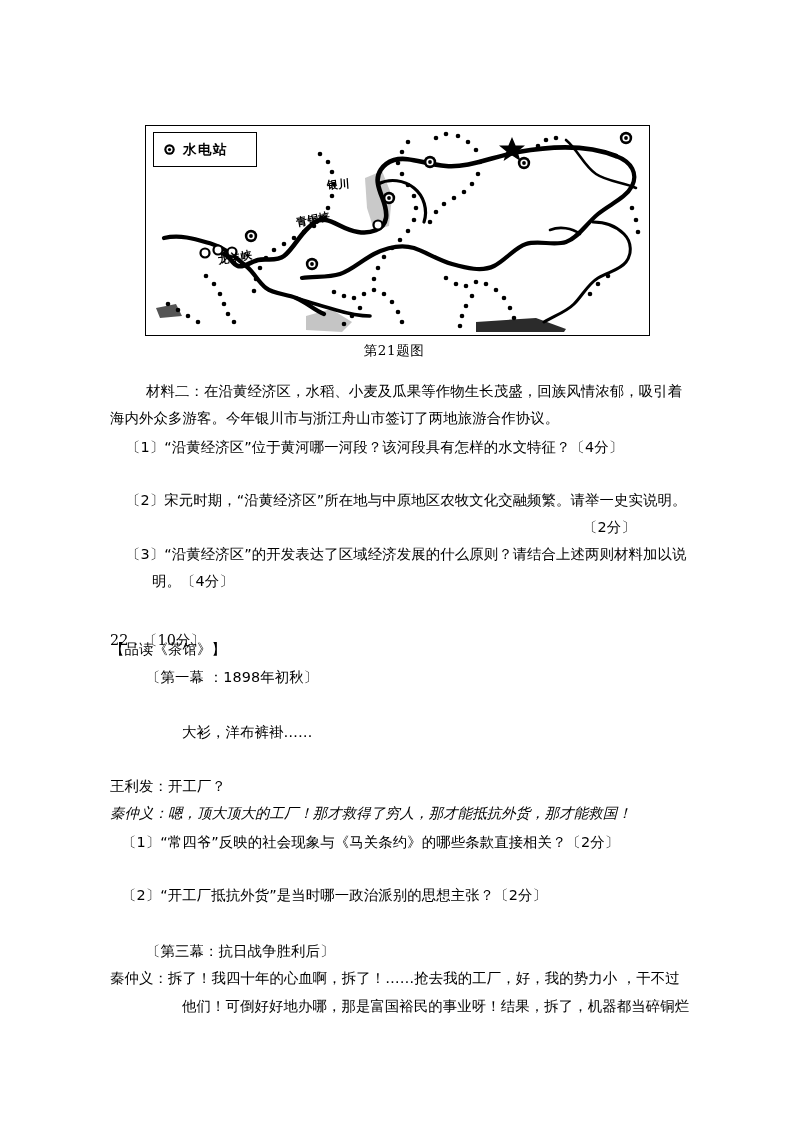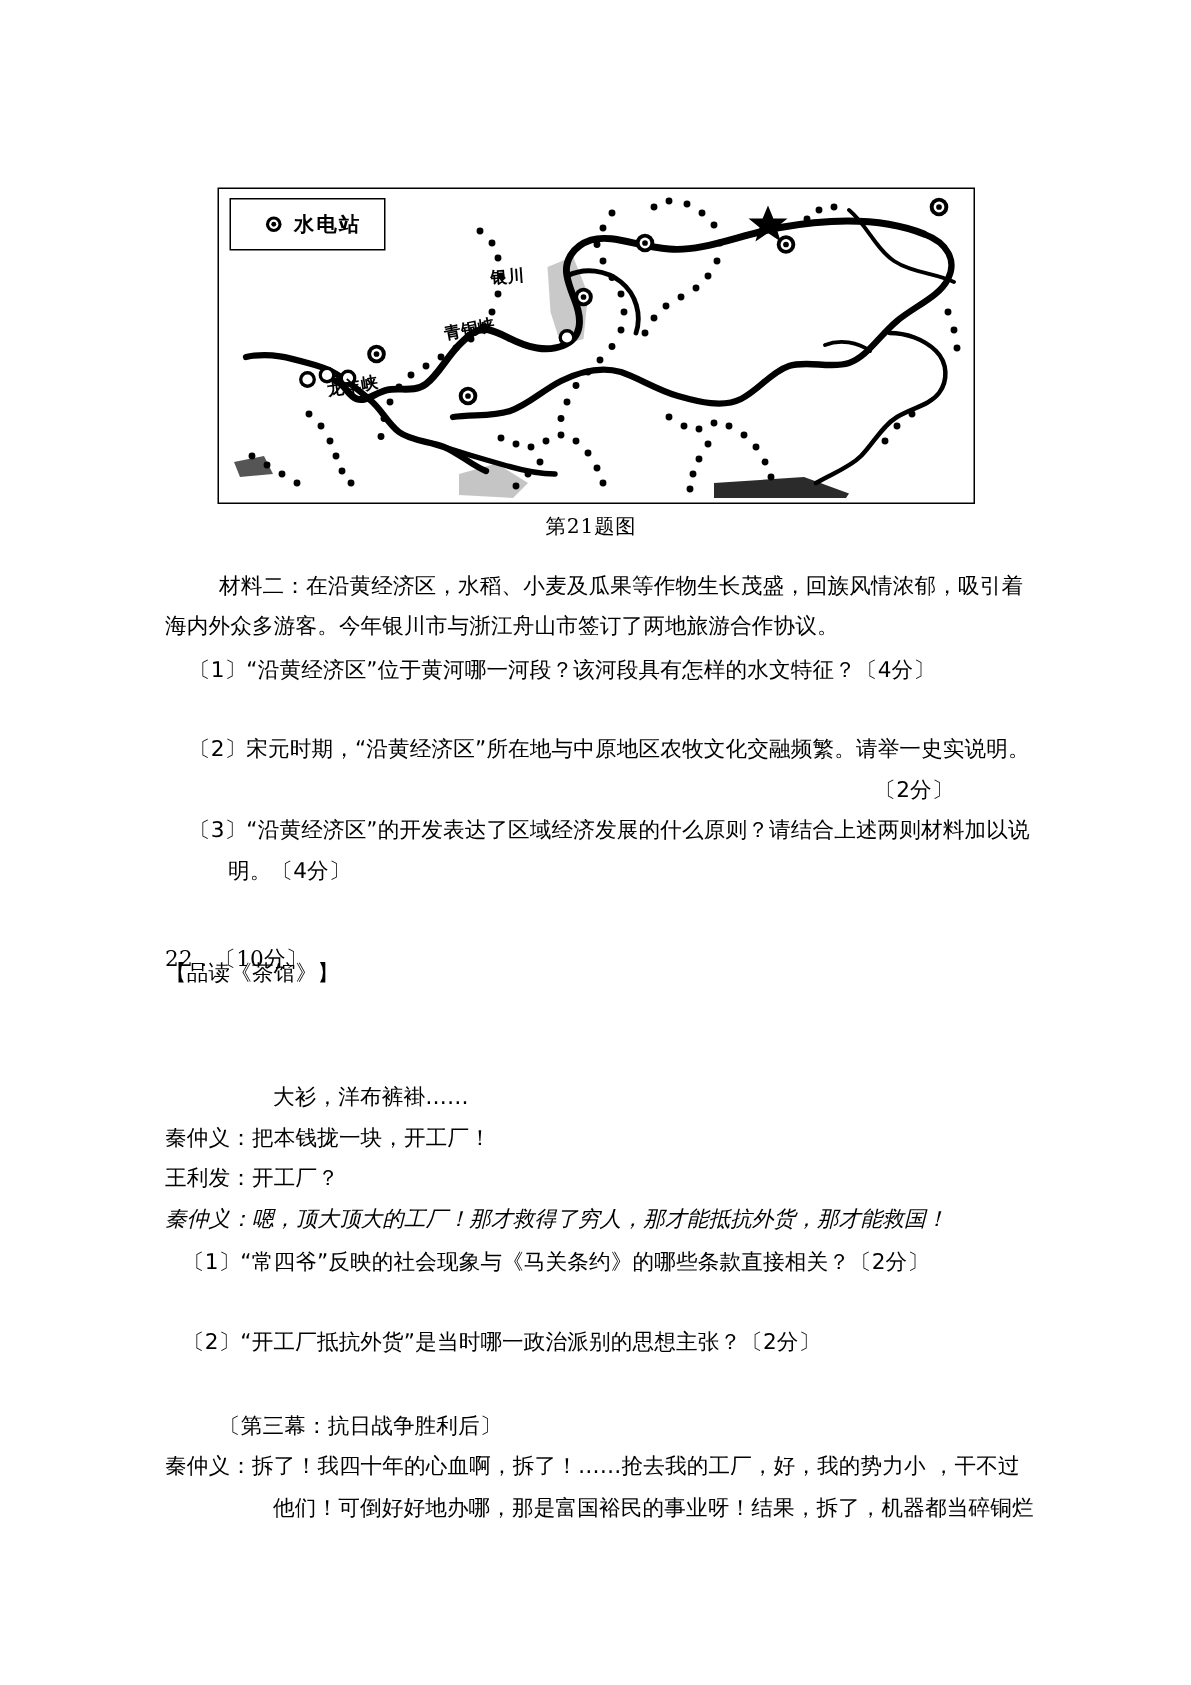--- a/index.html
+++ b/index.html
@@ -51,21 +51,21 @@
     position: absolute;
     left: 7px;
     top: 6px;
     width: 104px;
     height: 35px;
     border: 1.8px solid #000;
     background: #fff;
     z-index: 6;
     display: flex;
     align-items: center;
-    padding-left: 22px;
+    padding-left: 9px;
     box-sizing: border-box;
   }
   #map-legend-box .legend-glyph {
     width: 13px; height: 13px;
     margin-right: 7px;
     flex: none;
   }
   #map-legend-box .legend-text {
     font-size: 13.5px;
     font-weight: bold;
@@ -341,23 +341,23 @@
 
   <div class="tline" id="q21-2-l1">〔2〕宋元时期，“沿黄经济区”所在地与中原地区农牧文化交融频繁。请举一史实说明。</div>
   <div class="tline" id="q21-2-l2">〔2分〕</div>
 
   <div class="tline" id="q21-3-l1">〔3〕“沿黄经济区”的开发表达了区域经济发展的什么原则？请结合上述两则材料加以说</div>
   <div class="tline" id="q21-3-l2">明。〔4分〕</div>
 
   <div class="tline serifnum" id="q22-number">22．〔10分〕</div>
   <div class="tline" id="q22-title">【品读《茶馆》】</div>
 
+  <div class="tline" id="act1-head">〔第一幕 ：1898年初秋〕</div>
 
   <div class="tline" id="line-chang-2">大衫，洋布裤褂……</div>
-  <div class="tline" id="line-qin-1">秦仲义：把本钱拢一块，开工厂！</div>
   <div class="tline" id="line-wang-1">王利发：开工厂？</div>
   <div class="tline" id="line-qin-2">秦仲义：嗯，顶大顶大的工厂！那才救得了穷人，那才能抵抗外货，那才能救国！</div>
 
   <div class="tline" id="q22-1">〔1〕“常四爷”反映的社会现象与《马关条约》的哪些条款直接相关？〔2分〕</div>
   <div class="tline" id="q22-2">〔2〕“开工厂抵抗外货”是当时哪一政治派别的思想主张？〔2分〕</div>
 
   <div class="tline" id="act3-head">〔第三幕：抗日战争胜利后〕</div>
   <div class="tline" id="line-qin-3-l1">秦仲义：拆了！我四十年的心血啊，拆了！……抢去我的工厂，好，我的势力小 ，干不过</div>
   <div class="tline" id="line-qin-3-l2">他们！可倒好好地办哪，那是富国裕民的事业呀！结果，拆了，机器都当碎铜烂</div>
 

